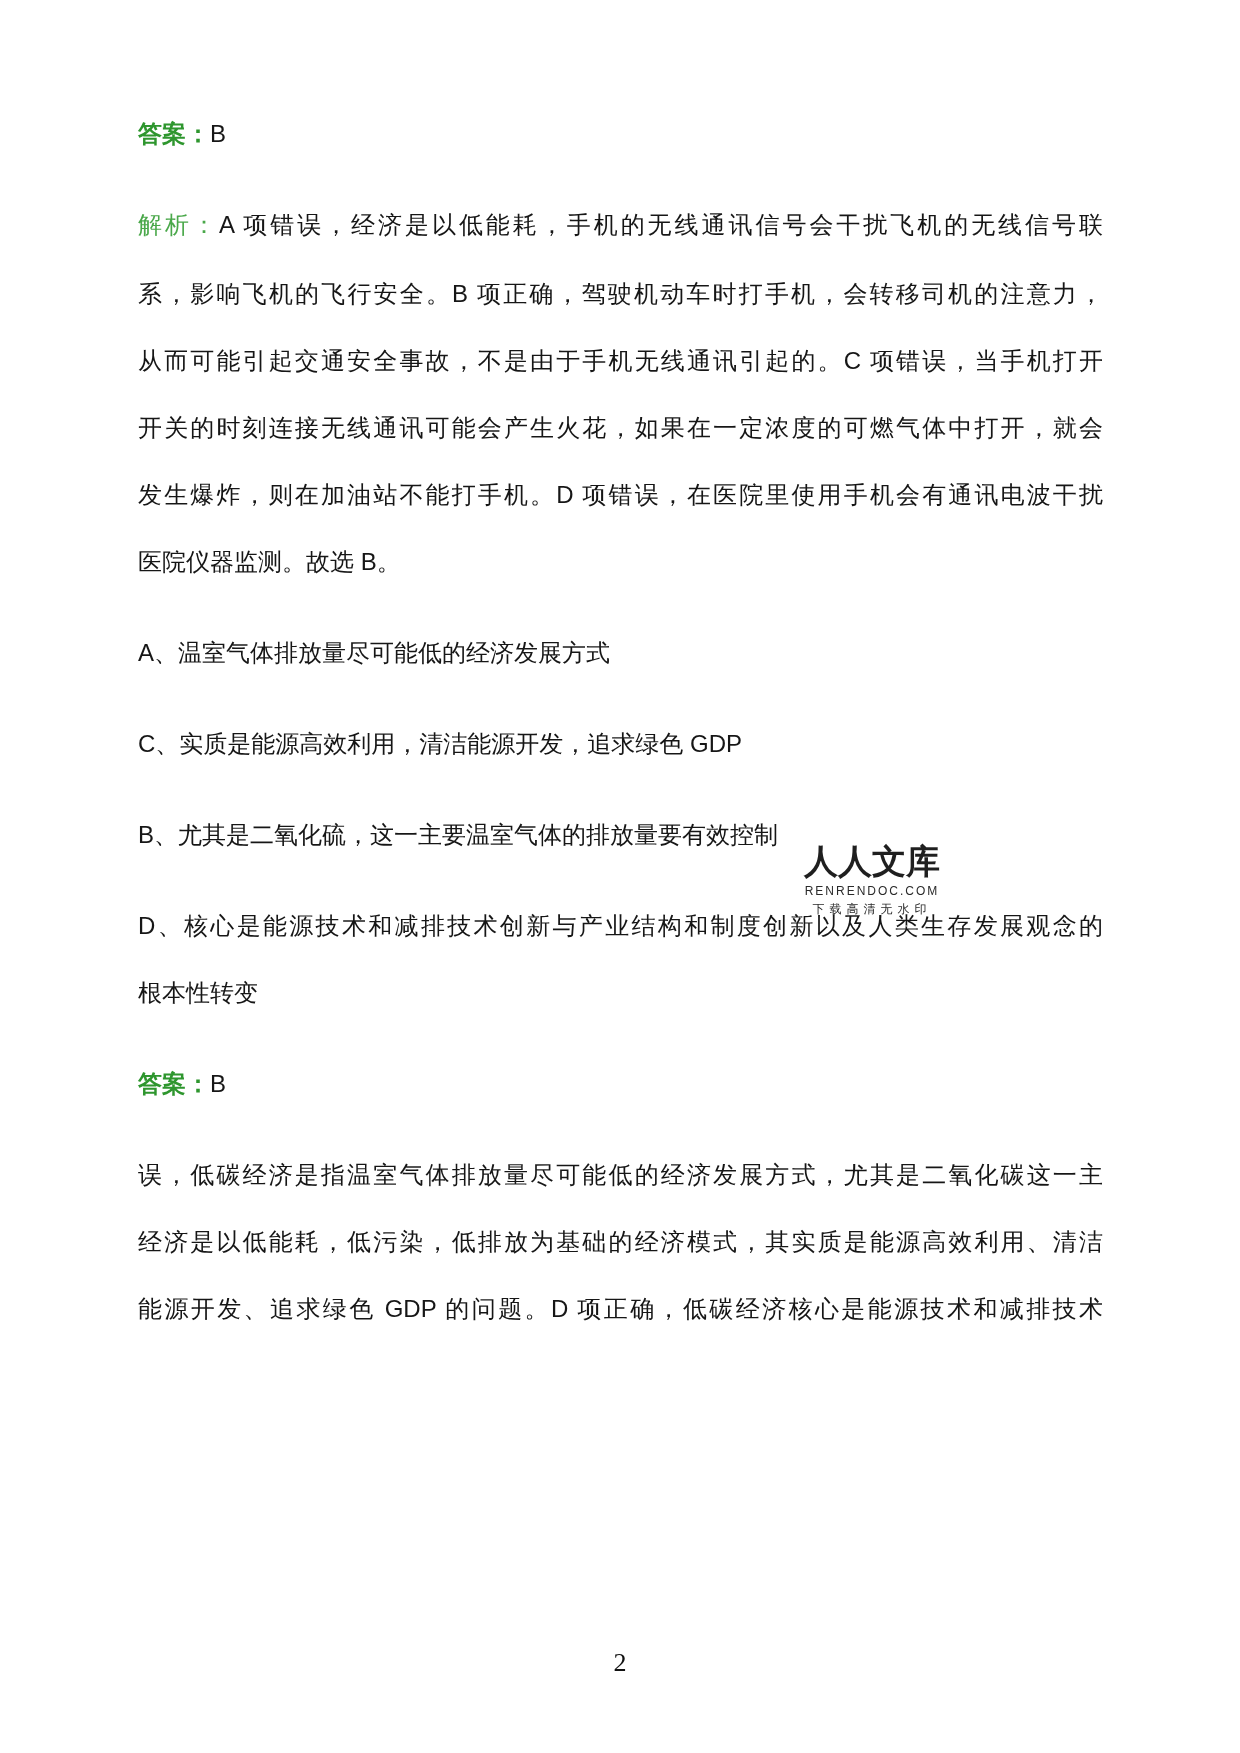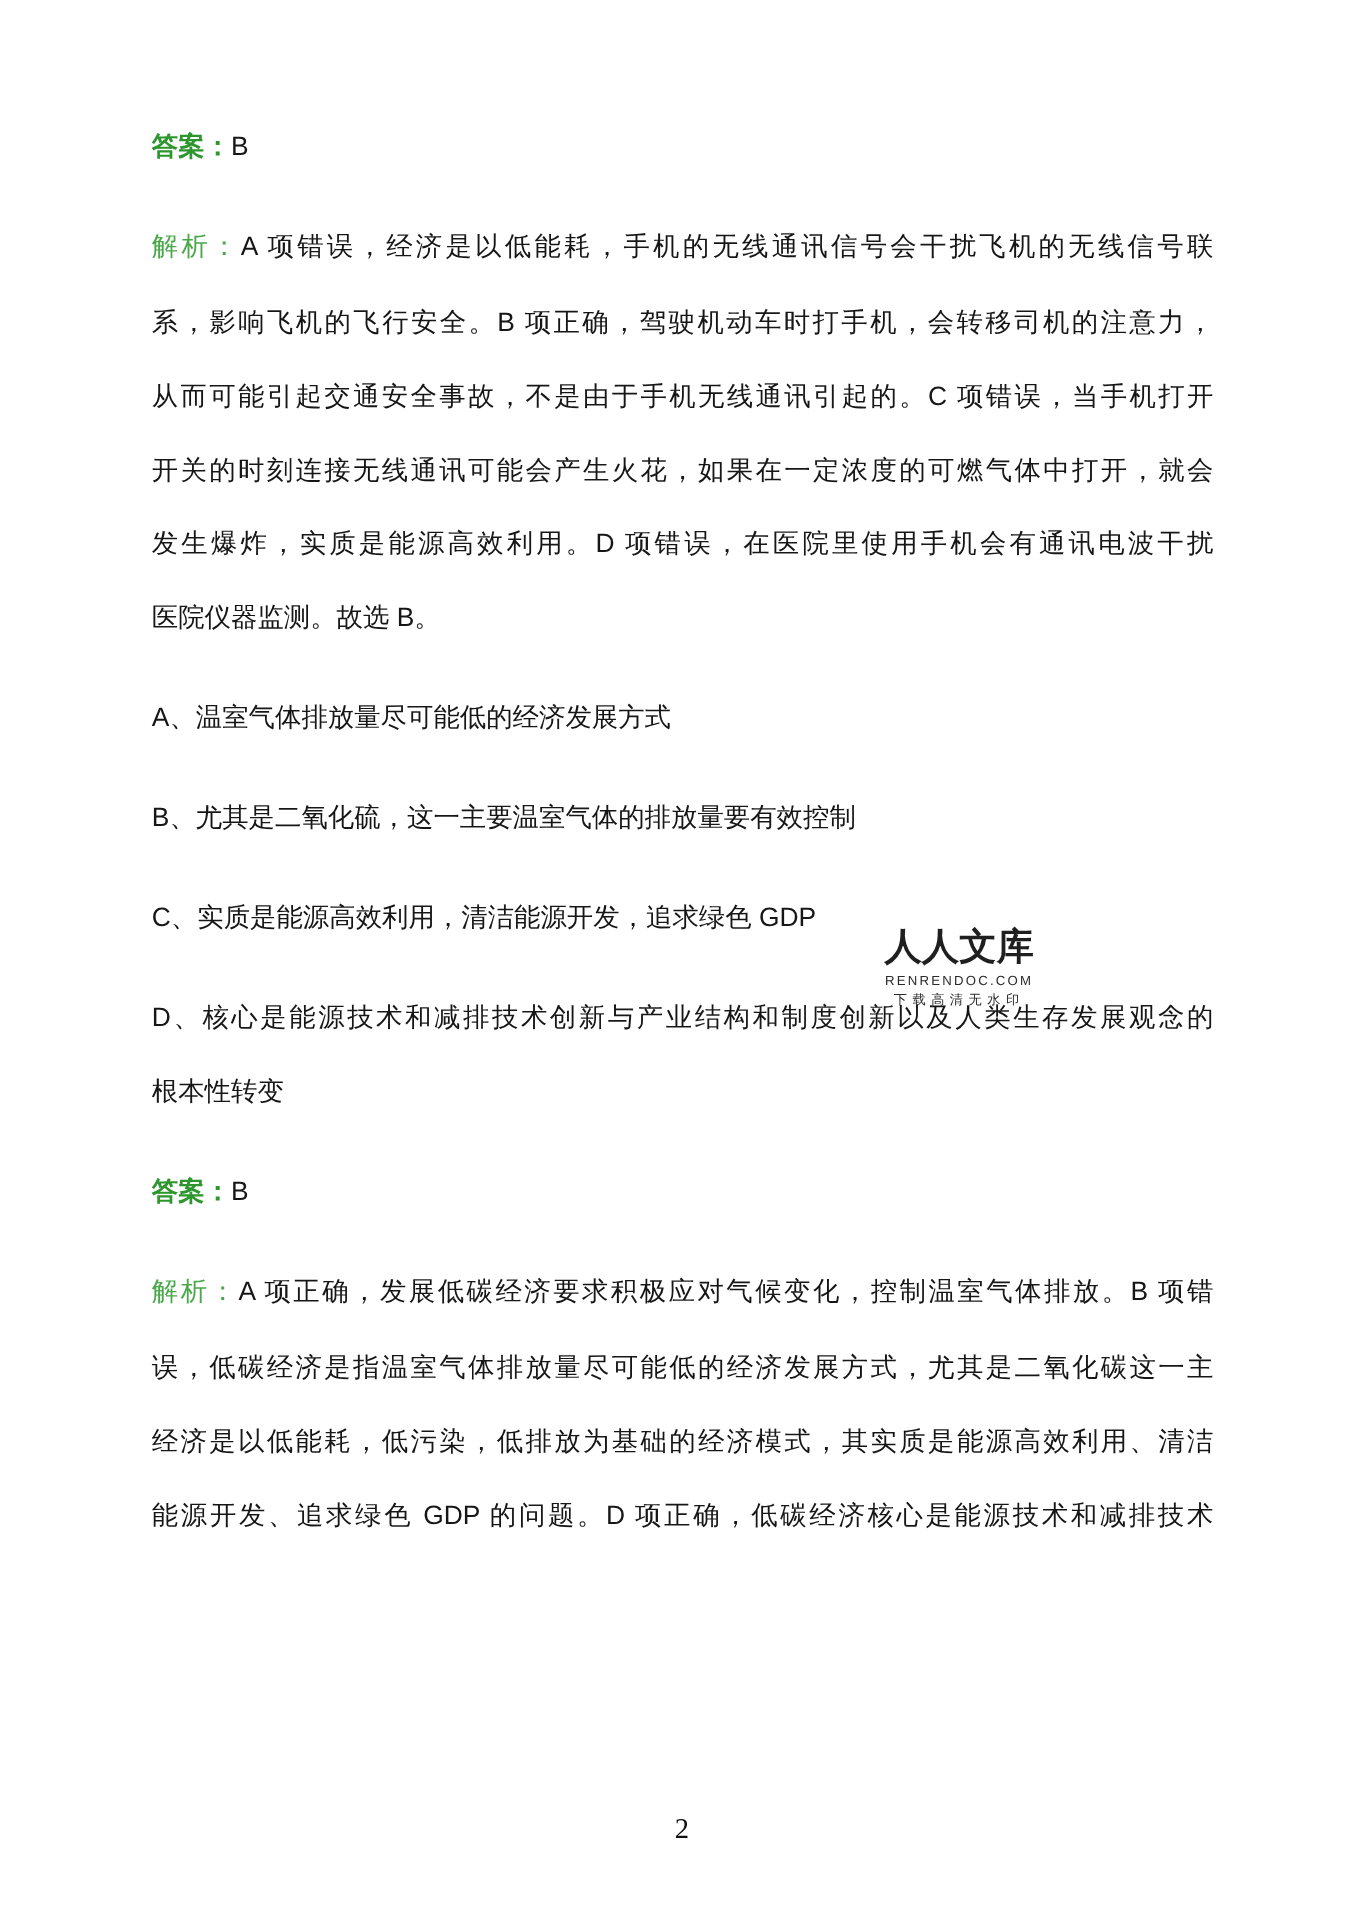--- a/index.html
+++ b/index.html
@@ -78,41 +78,40 @@
 
   <div class="doc">
       <div class="para">
         <div class="tline no-just"><span class="seg-ans">答案：</span><span>B</span></div>
       </div>
       <div class="para">
         <div class="tline"><span class="seg-exp">解析：</span><span>A 项错误，经济是以低能耗，手机的无线通讯信号会干扰飞机的无线信号联</span></div>
         <div class="tline"><span>系，影响飞机的飞行安全。B 项正确，驾驶机动车时打手机，会转移司机的注意力，</span></div>
         <div class="tline"><span>从而可能引起交通安全事故，不是由于手机无线通讯引起的。C 项错误，当手机打开</span></div>
         <div class="tline"><span>开关的时刻连接无线通讯可能会产生火花，如果在一定浓度的可燃气体中打开，就会</span></div>
-        <div class="tline"><span>发生爆炸，实质是能源高效利用。D 项错误，在医院里使用手机会有通讯电波干扰</span></div>
+        <div class="tline"><span>发生爆炸，则在加油站不能打手机。D 项错误，在医院里使用手机会有通讯电波干扰</span></div>
         <div class="tline no-just"><span>医院仪器监测。故选 B。</span></div>
       </div>
       <div class="para">
         <div class="tline no-just"><span>A、温室气体排放量尽可能低的经济发展方式</span></div>
       </div>
       <div class="para">
-        <div class="tline no-just"><span>B、尤其是二氧化硫，这一主要温室气体的排放量要有效控制</span></div>
+        <div class="tline no-just"><span>C、实质是能源高效利用，清洁能源开发，追求绿色 GDP</span></div>
       </div>
       <div class="para">
-        <div class="tline no-just"><span>C、实质是能源高效利用，清洁能源开发，追求绿色 GDP</span></div>
+        <div class="tline no-just"><span>B、尤其是二氧化硫，这一主要温室气体的排放量要有效控制</span></div>
       </div>
       <div class="para">
         <div class="tline"><span>D、核心是能源技术和减排技术创新与产业结构和制度创新以及人类生存发展观念的</span></div>
         <div class="tline no-just"><span>根本性转变</span></div>
       </div>
       <div class="para">
         <div class="tline no-just"><span class="seg-ans">答案：</span><span>B</span></div>
       </div>
       <div class="para">
-        <div class="tline"><span class="seg-exp">解析：</span><span>A 项正确，发展低碳经济要求积极应对气候变化，控制温室气体排放。B 项错</span></div>
         <div class="tline"><span>误，低碳经济是指温室气体排放量尽可能低的经济发展方式，尤其是二氧化碳这一主</span></div>
         <div class="tline"><span>经济是以低能耗，低污染，低排放为基础的经济模式，其实质是能源高效利用、清洁</span></div>
         <div class="tline"><span>能源开发、追求绿色 GDP 的问题。D 项正确，低碳经济核心是能源技术和减排技术</span></div>
       </div>
     </div>
 
   <div class="watermark">
     <div class="wm-title">人人文库</div>
     <div class="wm-domain">RENRENDOC.COM</div>
     <div class="wm-tagline">下载高清无水印</div>

